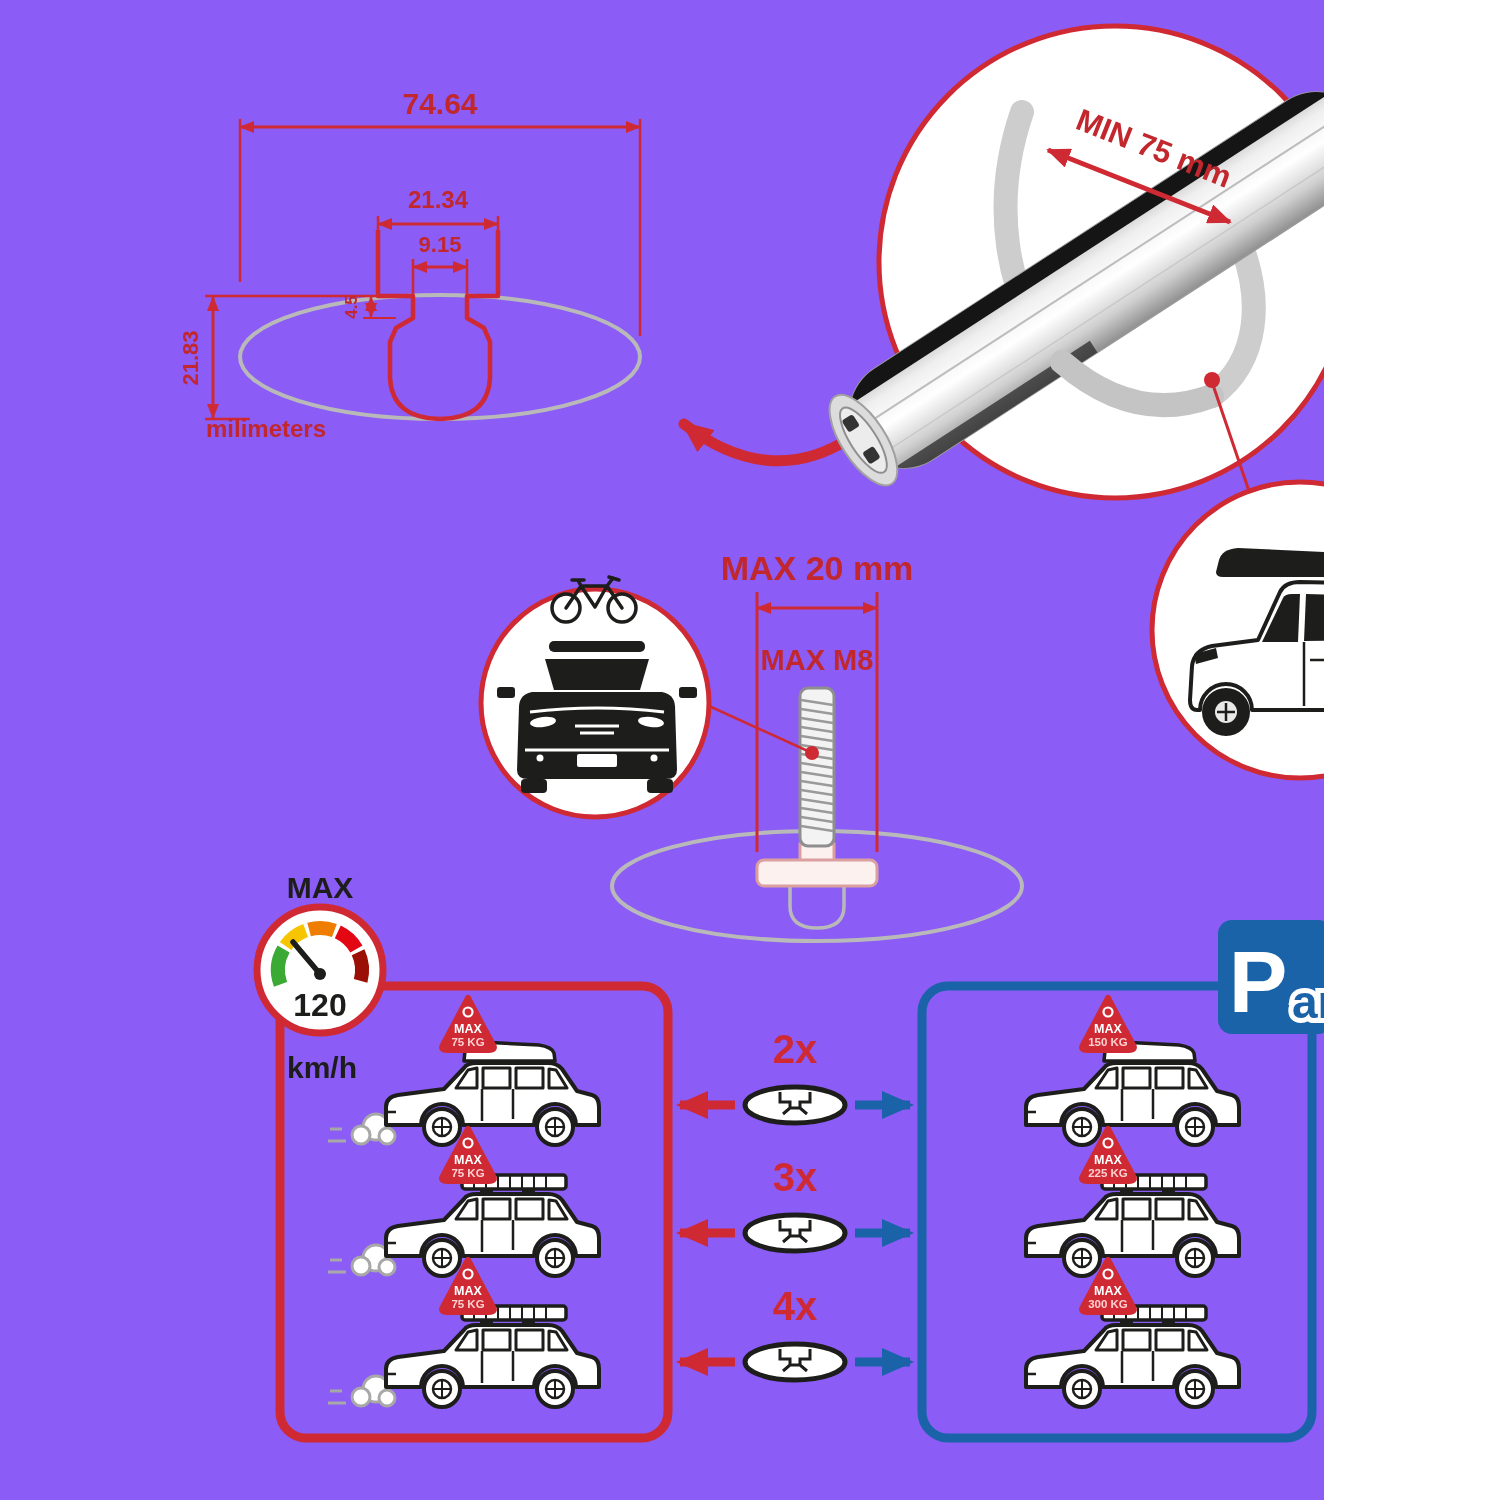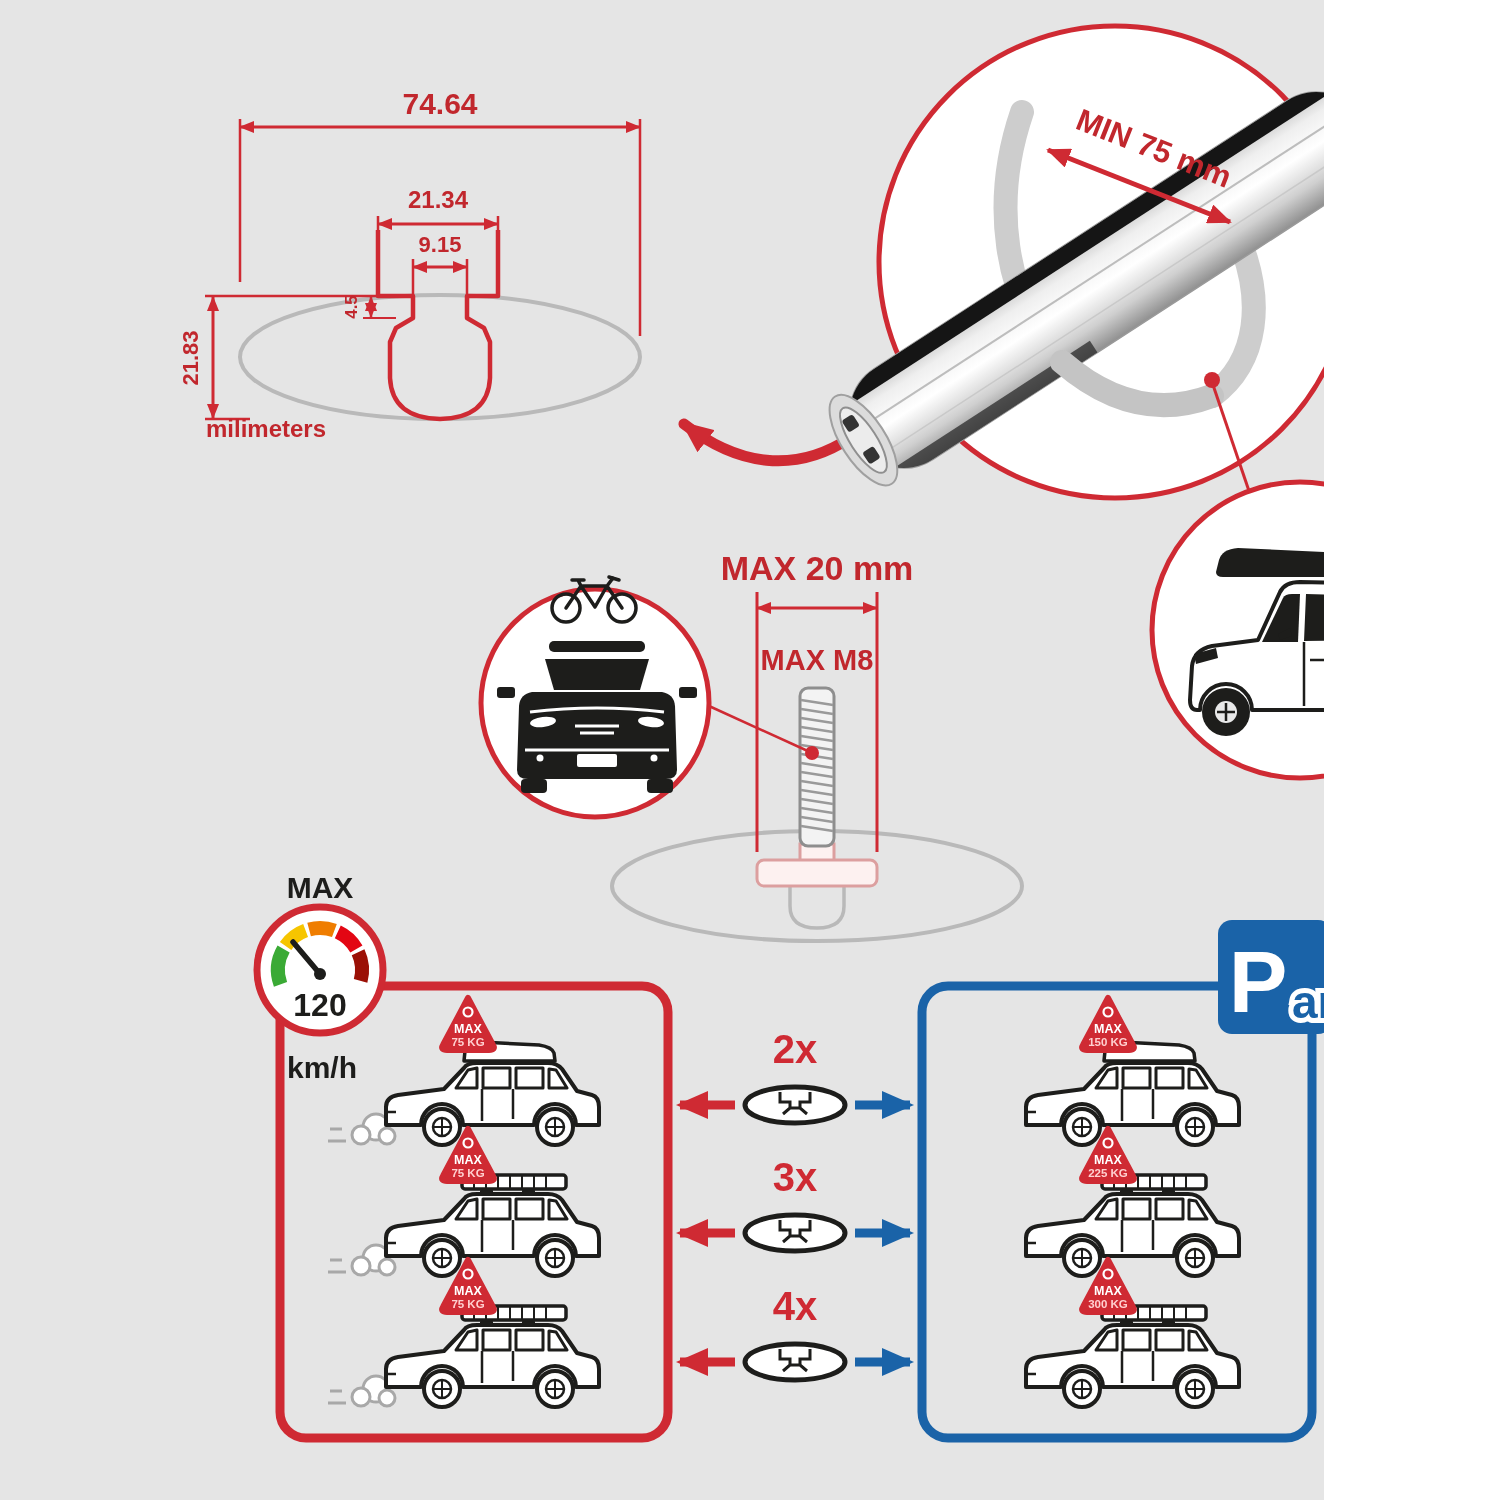--- a/index.html
+++ b/index.html
@@ -1,16 +1,16 @@
 <!DOCTYPE html>
 <html><head>
 <meta charset="utf-8">
 <style>
   html,body{margin:0;padding:0;background:#fff;}
-  .stage{position:relative;width:1324px;height:1500px;background:#e5e5e5;overflow:hidden;}
+  .stage{position:relative;width:1324px;height:1500px;background:#8b5cf6;overflow:hidden;}
   svg{display:block;}
   svg text{font-family:"Liberation Sans", sans-serif;}
   .rtx{fill:#c1272d;font-weight:bold;}
   .blk{fill:#1d1d1b;font-weight:bold;}
   .flag-t1{fill:#ffffff;font-weight:bold;font-size:12.5px;text-anchor:middle;}
   .flag-t2{fill:#ffd0d0;font-weight:bold;font-size:11.5px;text-anchor:middle;}
   .mult{fill:#cf2a33;font-weight:bold;font-size:40px;text-anchor:middle;}
 </style>
 </head>
 <body>

